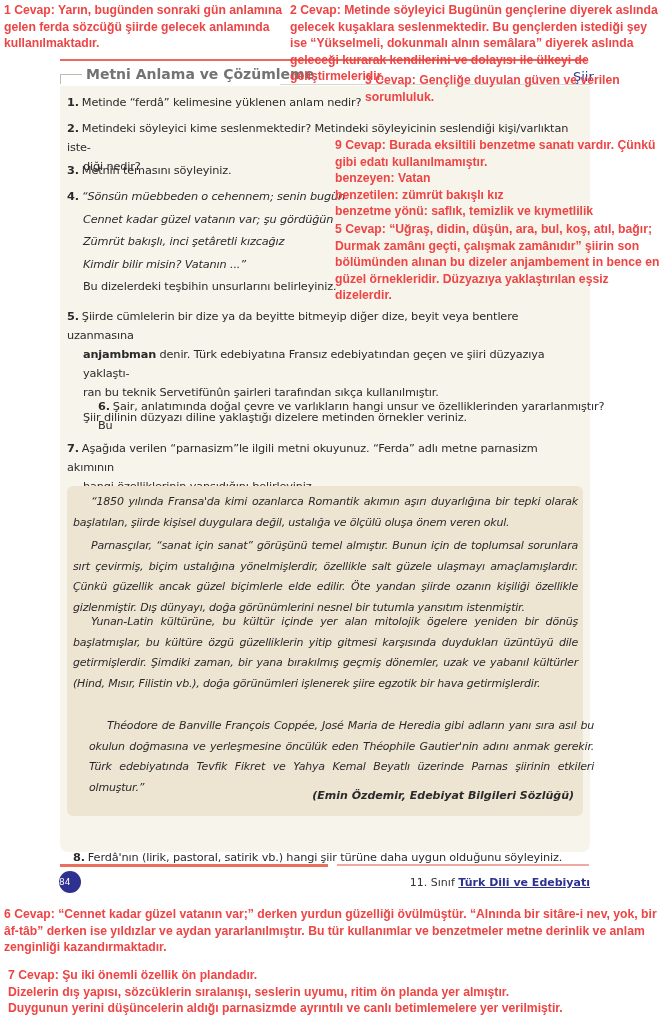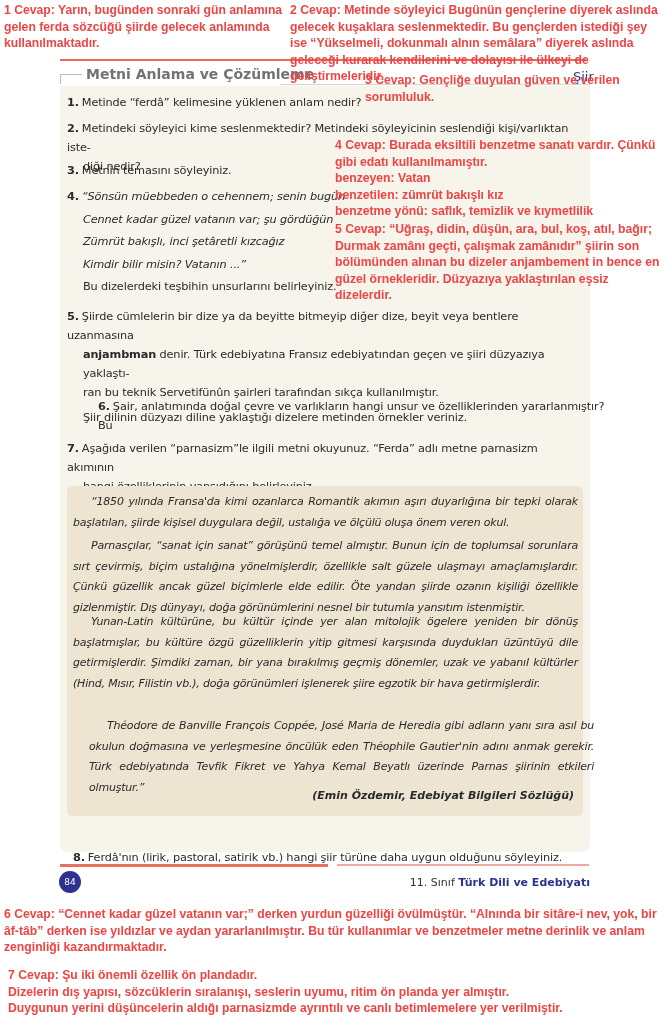--- a/index.html
+++ b/index.html
@@ -72,28 +72,28 @@
     font-size: 11px; color: #2a2a2a; margin-left: 36px;
   }
   .foot-rule-left {
     position: absolute; left: 60px; top: 864px; width: 268px; height: 3px; background: #e8705c;
   }
   .foot-rule-right {
     position: absolute; left: 337px; top: 864px; width: 252px; height: 2px; background: #f0a9a0;
   }
   .page-num {
     position: absolute; left: 59px; top: 871px; width: 22px; height: 22px; border-radius: 50%;
-    background: #2e318f; color: #fff; font-size: 9px; text-align: center; line-height: 22px;
+    background: #2e318f; color: #fff; font-size: 9px; text-align: left; line-height: 22px;
     font-family: "DejaVu Sans", sans-serif;
   }
   .book-title {
     position: absolute; right: 76px; top: 876px; font-size: 11px; color: #333;
     font-family: "DejaVu Sans", sans-serif;
   }
-  .book-title .hl { color: #2e318f; font-weight: bold; }
+  .book-title .hl { color: #2e318f; font-weight: bold; text-decoration: underline; }
 </style>
 </head>
 <body>
 
 <div class="ans" style="left:4px; top:2px; width:285px;">
   <p>1 Cevap: Yarın, bugünden sonraki gün anlamına gelen ferda sözcüğü şiirde gelecek anlamında kullanılmaktadır.</p>
 </div>
 <div class="ans" style="left:290px; top:2px; width:376px;">
   <p>2 Cevap: Metinde söyleyici Bugünün gençlerine diyerek aslında gelecek kuşaklara seslenmektedir. Bu gençlerden istediği şey ise “Yükselmeli, dokunmalı alnın semâlara” diyerek aslında geleceği kurarak kendilerini ve dolayısı ile ülkeyi de geliştirmeleridir.</p>
 </div>
@@ -126,21 +126,21 @@
 </div>
 <div class="q" style="top:186px; line-height:22.5px; width:280px;">
   <span class="num">4.</span><span class="poem">“Sönsün müebbeden o cehennem; senin bugün</span>
   <span class="indent poem">Cennet kadar güzel vatanın var; şu gördüğün</span>
   <span class="indent poem">Zümrüt bakışlı, inci şetâretli kızcağız</span>
   <span class="indent poem">Kimdir bilir misin? Vatanın ...”</span>
   <span class="indent">Bu dizelerdeki teşbihin unsurlarını belirleyiniz.</span>
 </div>
 
 <div class="ans" style="left:335px; top:137px; width:330px;">
-  <p>4 Cevap: Burada eksiltili benzetme sanatı vardır. Çünkü gibi edatı kullanılmamıştır.</p>
+  <p>9 Cevap: Burada eksiltili benzetme sanatı vardır. Çünkü gibi edatı kullanılmamıştır.</p>
   <p>benzeyen: Vatan</p>
   <p>benzetilen: zümrüt bakışlı kız</p>
   <p>benzetme yönü: saflık, temizlik ve kıymetlilik</p>
 </div>
 <div class="ans" style="left:335px; top:221px; width:330px;">
   <p>5 Cevap: “Uğraş, didin, düşün, ara, bul, koş, atıl, bağır; Durmak zamânı geçti, çalışmak zamânıdır” şiirin son bölümünden alınan bu dizeler anjambement in bence en güzel örnekleridir. Düzyazıya yaklaştırılan eşsiz dizelerdir.</p>
 </div>
 
 <div class="q" style="top:307px; width:520px;">
   <span class="num">5.</span><span>Şiirde cümlelerin bir dize ya da beyitte bitmeyip diğer dize, beyit veya bentlere uzanmasına</span>

